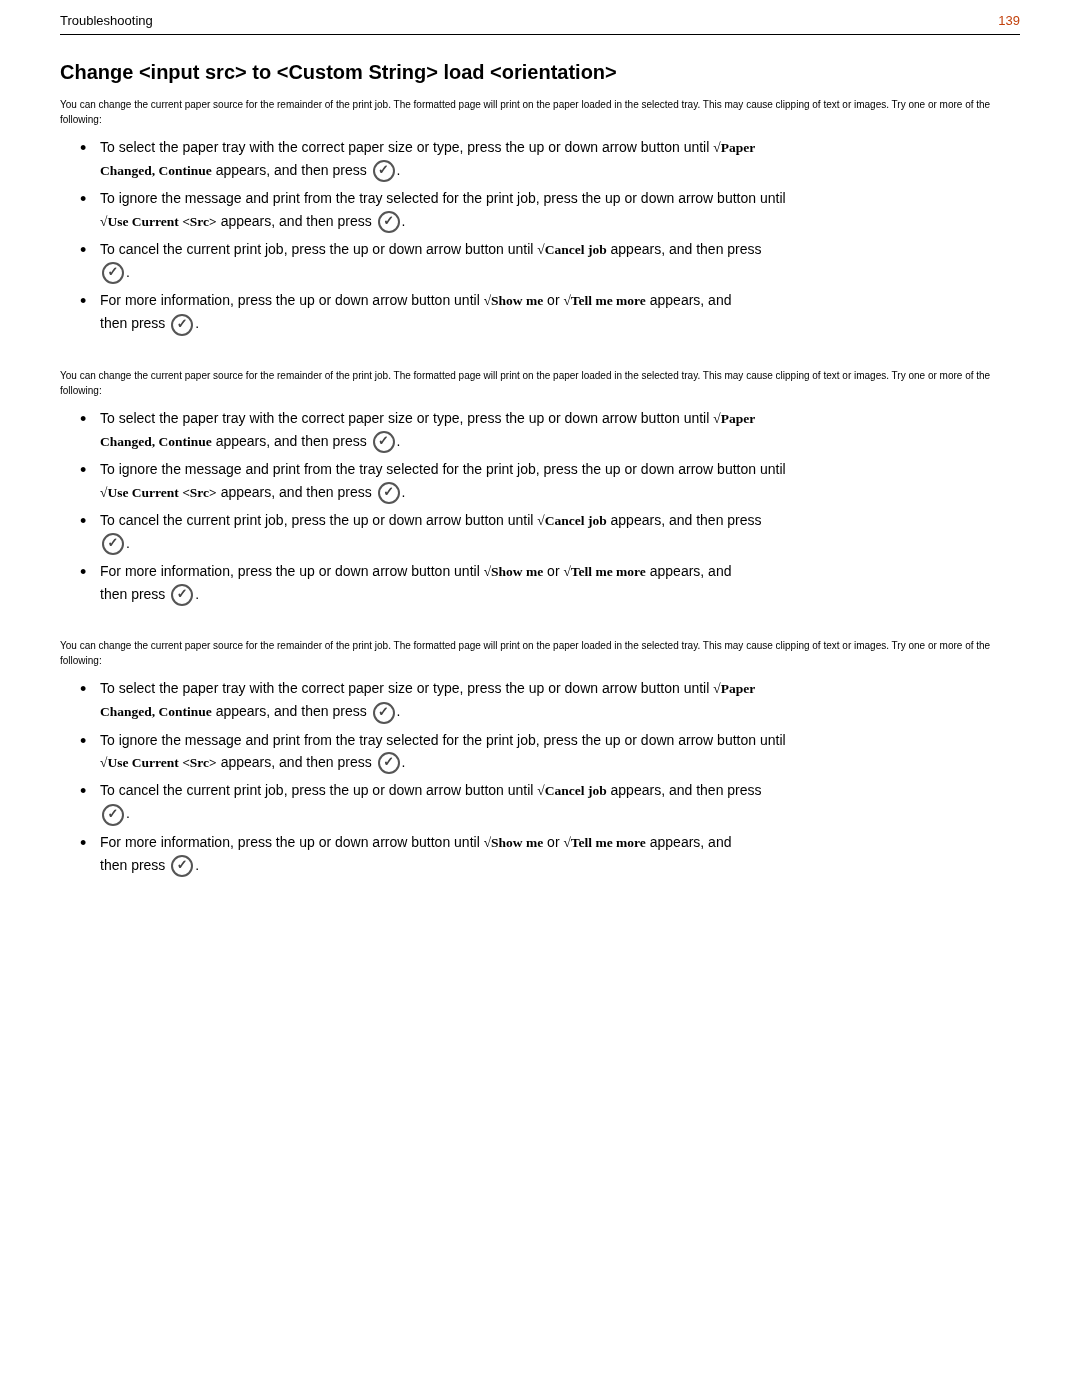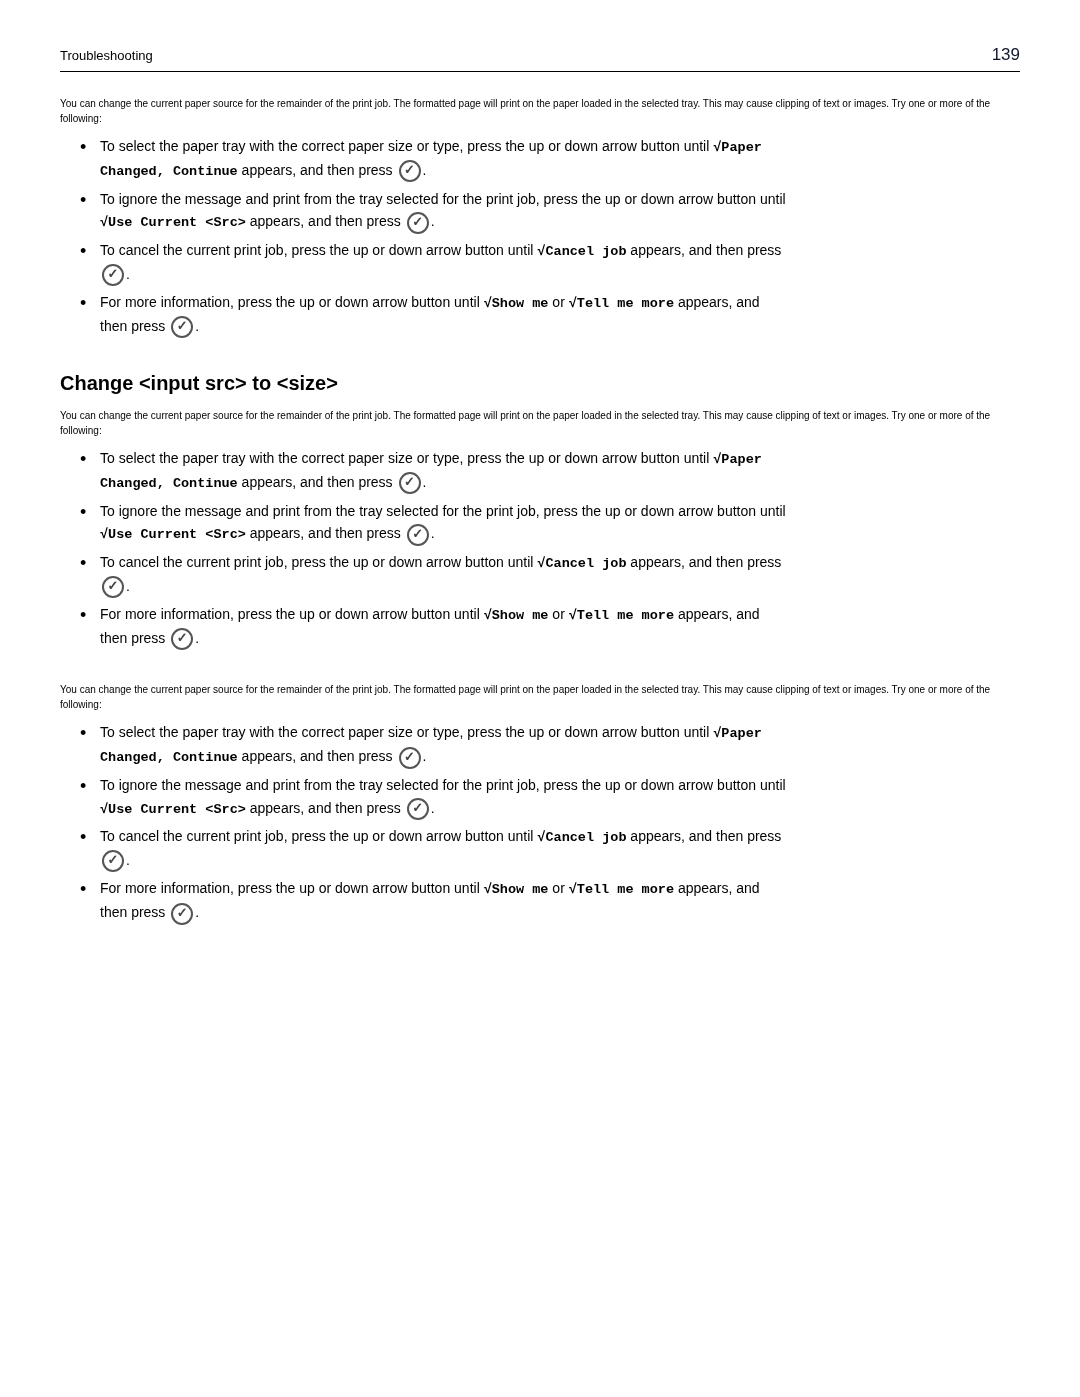--- a/index.html
+++ b/index.html
@@ -10,41 +10,41 @@
       color: #000;
       background: #fff;
       width: 1080px;
       min-height: 1397px;
       padding: 0;
     }
 
     .page {
       width: 1080px;
       min-height: 1397px;
-      padding: 45px 60px 60px 60px;
+      padding: 13px 60px 60px 60px;
       background: #fff;
     }
 
     .header {
       display: flex;
       justify-content: space-between;
       align-items: center;
       border-bottom: 1px solid #000;
       padding-bottom: 6px;
       margin-bottom: 24px;
     }
 
     .header-title {
       font-size: 13px;
       color: #000;
     }
 
     .header-page {
-      font-size: 17px;
-      color: #0f172a;
+      font-size: 13px;
+      color: #c2410c;
     }
 
     .section {
       margin-bottom: 32px;
     }
 
     .section-heading {
       font-size: 20px;
       font-weight: bold;
       margin-bottom: 12px;
@@ -96,21 +96,21 @@
       position: absolute;
       left: 50%;
       top: 50%;
       transform: translate(-50%, -52%);
       font-size: 13px;
       color: #444;
       font-weight: bold;
     }
 
     code, .mono {
-      font-family: Liberation Mono, monospace;
+      font-family: Liberation Serif, serif;
       font-size: 13.5px;
       font-weight: bold;
     }
 
     .press-line {
       margin-top: 14px;
       margin-bottom: 6px;
       padding-left: 0px;
       font-size: 14px;
       line-height: 1.6;
@@ -120,51 +120,22 @@
 <body>
 
 <div class="page">
 
   <div class="header">
     <span class="header-title">Troubleshooting</span>
     <span class="header-page">139</span>
   </div>
 
   <div class="section">
-    <div class="section-body">
-      You can change the current paper source for the remainder of the print job. The formatted page will print on the paper loaded in the selected tray. This may cause clipping of text or images. Try one or more of the following:
-    </div>
-    <ul class="bullet-list">
-
-      <li>
-        To select the paper tray with the correct paper size or type, press the up or down arrow button until <code class="mono">√<strong>Paper</strong></code><br>
-        <span class="press-line"><code class="mono"><strong>Changed, Continue</strong></code> appears, and then press <span class="check-icon"></span>.</span>
-      </li>
-
-      <li>
-        To ignore the message and print from the tray selected for the print job, press the up or down arrow button until<br>
-        <span class="press-line"><code class="mono">√<strong>Use Current &lt;Src&gt;</strong></code> appears, and then press <span class="check-icon"></span>.</span>
-      </li>
-
-      <li>
-        To cancel the current print job, press the up or down arrow button until <code class="mono">√<strong>Cancel job</strong></code> appears, and then press<br>
-        <span class="press-line"><span class="check-icon"></span>.</span>
-      </li>
-
-      <li>
-        For more information, press the up or down arrow button until <code class="mono">√<strong>Show me</strong></code> or <code class="mono">√<strong>Tell me more</strong></code> appears, and<br>
-        <span class="press-line">then press <span class="check-icon"></span>.</span>
-      </li>
-
-    </ul>
-  </div>
-
-  <div class="section">
     <div class="section-heading">
-      Change &lt;input src&gt; to &lt;size&gt;
+      Change &lt;input src&gt; to &lt;Custom String&gt; load &lt;orientation&gt;
     </div>
     <div class="section-body">
       You can change the current paper source for the remainder of the print job. The formatted page will print on the paper loaded in the selected tray. This may cause clipping of text or images. Try one or more of the following:
     </div>
     <ul class="bullet-list">
 
       <li>
         To select the paper tray with the correct paper size or type, press the up or down arrow button until <code class="mono">√<strong>Paper</strong></code><br>
         <span class="press-line"><code class="mono"><strong>Changed, Continue</strong></code> appears, and then press <span class="check-icon"></span>.</span>
       </li>
@@ -209,13 +180,42 @@
       </li>
 
       <li>
         For more information, press the up or down arrow button until <code class="mono">√<strong>Show me</strong></code> or <code class="mono">√<strong>Tell me more</strong></code> appears, and<br>
         <span class="press-line">then press <span class="check-icon"></span>.</span>
       </li>
 
     </ul>
   </div>
 
+  <div class="section">
+    <div class="section-body">
+      You can change the current paper source for the remainder of the print job. The formatted page will print on the paper loaded in the selected tray. This may cause clipping of text or images. Try one or more of the following:
+    </div>
+    <ul class="bullet-list">
+
+      <li>
+        To select the paper tray with the correct paper size or type, press the up or down arrow button until <code class="mono">√<strong>Paper</strong></code><br>
+        <span class="press-line"><code class="mono"><strong>Changed, Continue</strong></code> appears, and then press <span class="check-icon"></span>.</span>
+      </li>
+
+      <li>
+        To ignore the message and print from the tray selected for the print job, press the up or down arrow button until<br>
+        <span class="press-line"><code class="mono">√<strong>Use Current &lt;Src&gt;</strong></code> appears, and then press <span class="check-icon"></span>.</span>
+      </li>
+
+      <li>
+        To cancel the current print job, press the up or down arrow button until <code class="mono">√<strong>Cancel job</strong></code> appears, and then press<br>
+        <span class="press-line"><span class="check-icon"></span>.</span>
+      </li>
+
+      <li>
+        For more information, press the up or down arrow button until <code class="mono">√<strong>Show me</strong></code> or <code class="mono">√<strong>Tell me more</strong></code> appears, and<br>
+        <span class="press-line">then press <span class="check-icon"></span>.</span>
+      </li>
+
+    </ul>
+  </div>
+
 </div>
 
 </body></html>

